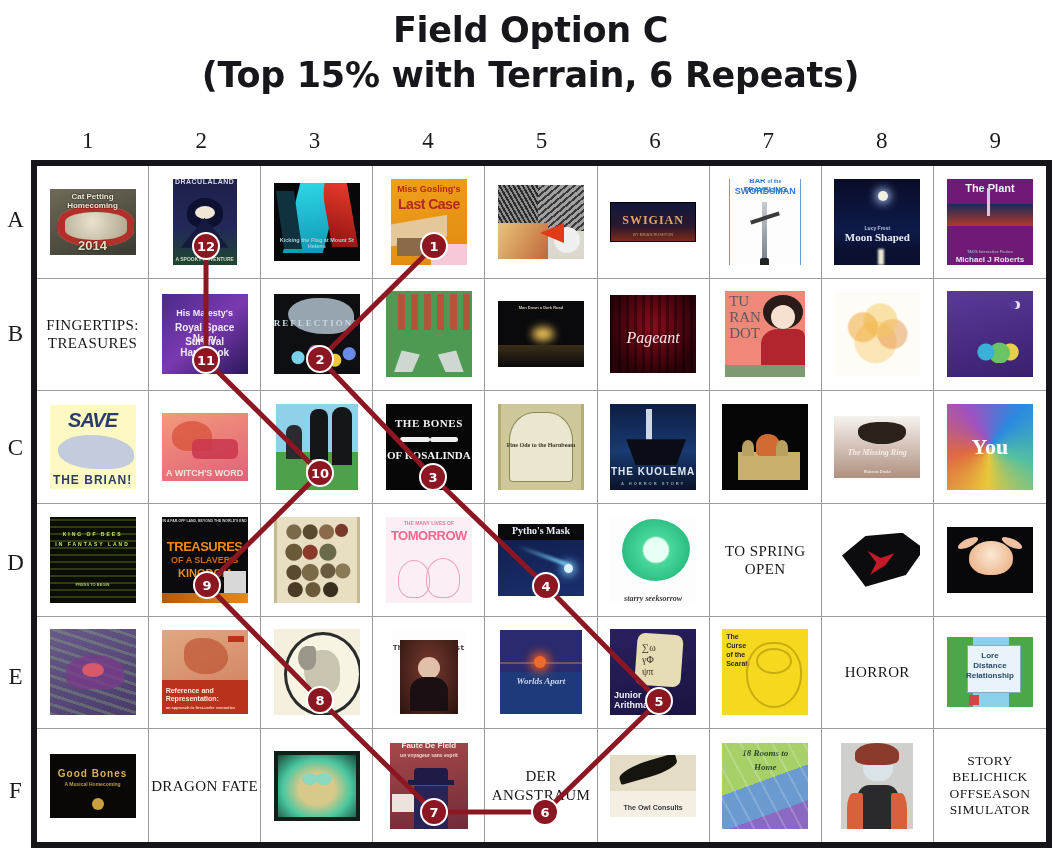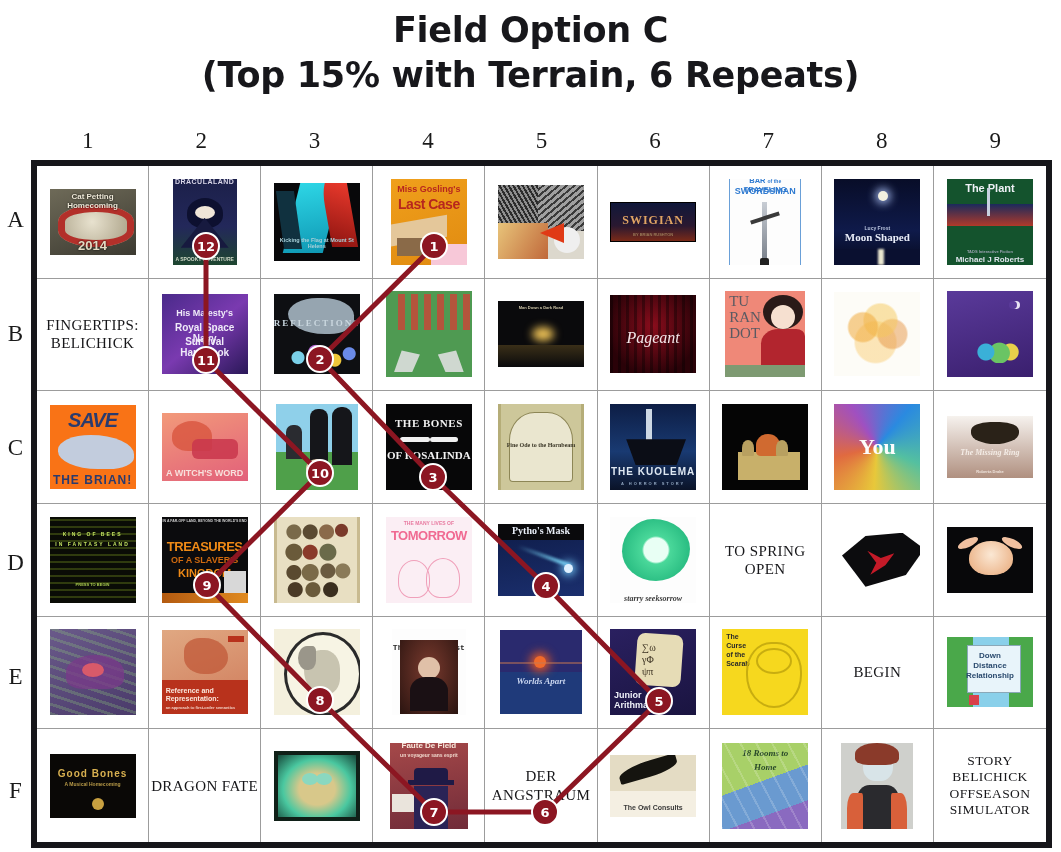--- a/index.html
+++ b/index.html
@@ -174,31 +174,31 @@
           <div style="position:absolute;left:44px;top:12px;width:10px;height:10px;border-radius:50%;background:#f2f0e0;box-shadow:0 0 9px 3px #93a6d8"></div>
           <div class="cap" style="top:46px;font-size:5px;color:#b9c4de">Lucy Frost</div>
           <div class="cap" style="top:52px;font-size:11px;color:#e8ecf8;font-family:'Liberation Serif',serif">Moon Shaped</div>
           <div style="position:absolute;left:0;bottom:0;width:100%;height:16px;background:#0a1030"></div>
           <div style="position:absolute;left:44px;bottom:0;width:6px;height:16px;background:#e9e6cf;filter:blur(1px)"></div>
           </div>
         </div>
       </div>
       <div class="cell">
         <div class="thumb" title="The Plant - Michael J Roberts">
-          <div style="width:96px;height:92px;background:#14532d;position:relative;overflow:hidden">
+          <div style="width:96px;height:92px;background:#701a75;position:relative;overflow:hidden">
           <div class="cap" style="top:6px;font-size:11px;color:#eef1f6">The Plant</div>
           <div style="position:absolute;left:0;top:28px;width:100%;height:22px;background:linear-gradient(180deg,#1b2a5c,#b03a2a)"></div>
           <div style="position:absolute;left:40px;top:12px;width:3px;height:28px;background:#c8d0e0"></div>
           <div class="cap" style="bottom:14px;font-size:4px;color:#9aa2b0">TADS Interactive Fiction</div>
           <div class="cap" style="bottom:4px;font-size:8px;color:#dfe4ec">Michael J Roberts</div>
           </div>
         </div>
       </div>
       <div class="cell">
-        <div class="tl">FINGERTIPS: BELICHICK</div>
+        <div class="tl">FINGERTIPS: TREASURES</div>
       </div>
       <div class="cell">
         <div class="thumb" title="His Majesty's Royal Space Navy Survival Handbook">
           <div style="width:98px;height:80px;background:linear-gradient(140deg,#4a2a8a,#7a3ab0 50%,#2a1858);position:relative;overflow:hidden">
           <div class="cap" style="top:14px;font-size:9px;color:#efeaf8">His Majesty's</div>
           <div class="cap" style="top:28px;font-size:10px;color:#efeaf8">Royal Space Navy</div>
           <div class="cap" style="top:42px;font-size:10px;color:#efeaf8">Survival Handbook</div>
           </div>
         </div>
       </div>
@@ -263,21 +263,21 @@
       <div class="cell">
         <div class="thumb" title="Purple Lotus">
           <div style="width:94px;height:86px;background:linear-gradient(165deg,#5a3a9a,#3a1f6e);position:relative;overflow:hidden">
           <div style="position:absolute;right:16px;top:10px;width:8px;height:8px;border-radius:50%;box-shadow:3px 0 0 #e8e2f4;background:#5a3a9a"></div>
           <div style="position:absolute;left:20px;bottom:14px;width:54px;height:22px;background:radial-gradient(circle at 35% 50%,#3ab0d8 0 8px,transparent 9px),radial-gradient(circle at 60% 55%,#6ac464 0 10px,transparent 11px),radial-gradient(circle at 80% 50%,#e8d04a 0 8px,transparent 9px)"></div>
           </div>
         </div>
       </div>
       <div class="cell">
         <div class="thumb" title="SAVE THE DATE!">
-          <div style="width:98px;height:84px;background:#f97316;position:relative;overflow:hidden">
+          <div style="width:98px;height:84px;background:#fef9c3;position:relative;overflow:hidden">
           <div class="cap" style="top:4px;font-size:20px;color:#2a3b6e;font-style:italic;letter-spacing:-1px">SAVE</div>
           <div style="position:absolute;left:8px;top:30px;width:76px;height:34px;background:#c2ccdd;border-radius:45% 60% 35% 55%"></div>
           <div class="cap" style="bottom:2px;font-size:12px;color:#2a3b6e;letter-spacing:1px">THE  BRIAN!</div>
           </div>
         </div>
       </div>
       <div class="cell">
         <div class="thumb" title="A Witch's Word">
           <div style="width:98px;height:68px;background:linear-gradient(160deg,#f29a7a,#e2607a);position:relative;overflow:hidden">
           <div style="position:absolute;left:10px;top:8px;width:40px;height:30px;background:#d8553f;border-radius:50% 50% 10% 40%;opacity:.8"></div>
@@ -328,32 +328,32 @@
         <div class="thumb" title="Golden Palace">
           <div style="width:94px;height:86px;background:#050505;position:relative;overflow:hidden">
           <div style="position:absolute;left:16px;bottom:10px;width:62px;height:28px;background:#c8b06a"></div>
           <div style="position:absolute;left:34px;bottom:34px;width:24px;height:22px;background:#d06a30;border-radius:50% 50% 20% 20%"></div>
           <div style="position:absolute;left:20px;bottom:34px;width:12px;height:16px;background:#b8a060;border-radius:50% 50% 10% 10%"></div>
           <div style="position:absolute;right:20px;bottom:34px;width:12px;height:16px;background:#b8a060;border-radius:50% 50% 10% 10%"></div>
           </div>
         </div>
       </div>
       <div class="cell">
-        <div class="thumb" title="You">
-          <div style="width:94px;height:86px;background:conic-gradient(from 40deg,#2a8ae0,#54c0a0,#e8c83a,#e06a40,#a050c0,#2a8ae0);position:relative;overflow:hidden">
-          <div class="cap" style="top:30px;font-size:22px;color:#fdfdfd;font-family:'Liberation Serif',serif">You</div>
-          </div>
-        </div>
-      </div>
-      <div class="cell">
         <div class="thumb" title="The Missing Ring">
           <div style="width:96px;height:62px;background:linear-gradient(180deg,#f6f2ee,#b09080);position:relative;overflow:hidden">
           <div style="position:absolute;left:24px;top:6px;width:48px;height:22px;background:#2a2218;border-radius:40% 40% 50% 50%"></div>
           <div class="cap" style="top:32px;font-size:8px;color:#f4ece6;font-family:'Liberation Serif',serif;font-style:italic">The Missing Ring</div>
           <div class="cap" style="bottom:4px;font-size:4px;color:#efe4dc">Roberta Drake</div>
+          </div>
+        </div>
+      </div>
+      <div class="cell">
+        <div class="thumb" title="You">
+          <div style="width:94px;height:86px;background:conic-gradient(from 40deg,#2a8ae0,#54c0a0,#e8c83a,#e06a40,#a050c0,#2a8ae0);position:relative;overflow:hidden">
+          <div class="cap" style="top:30px;font-size:22px;color:#fdfdfd;font-family:'Liberation Serif',serif">You</div>
           </div>
         </div>
       </div>
       <div class="cell">
         <div class="thumb" title="King of Bees in Fantasy Land">
           <div style="width:96px;height:90px;background:#0a0c06;position:relative;overflow:hidden">
           <div style="position:absolute;inset:0;background:repeating-linear-gradient(0deg,rgba(160,200,40,.25) 0 2px,transparent 2px 7px)"></div>
           <div class="cap" style="top:16px;font-size:5px;color:#c0e060;letter-spacing:2px">KING OF BEES</div>
           <div class="cap" style="top:26px;font-size:5px;color:#c0e060;letter-spacing:2px">IN FANTASY LAND</div>
           <div class="cap" style="bottom:18px;font-size:4px;color:#a8c850">PRESS TO BEGIN</div>
@@ -503,29 +503,29 @@
       <div class="cell">
         <div class="thumb" title="The Curse of the Scarab">
           <div style="width:90px;height:88px;background:#f6d81e;position:relative;overflow:hidden">
           <div class="cap" style="top:4px;font-size:7px;color:#2a2a2a;text-align:left;padding-left:4px;line-height:9px">The<br>Curse<br>of the<br>Scarab</div>
           <div style="position:absolute;right:6px;top:14px;width:52px;height:62px;border:2px solid #c8ad10;border-radius:45% 45% 50% 50%"></div>
           <div style="position:absolute;right:16px;top:20px;width:32px;height:22px;border:2px solid #c8ad10;border-radius:50%"></div>
           </div>
         </div>
       </div>
       <div class="cell">
-        <div class="tl">BEGIN</div>
+        <div class="tl">HORROR</div>
       </div>
       <div class="cell">
         <div class="thumb" title="Lore Distance Relationship">
           <div style="width:90px;height:70px;background:#8ad0ea;position:relative;overflow:hidden">
           <div style="position:absolute;left:0;top:0;width:26px;height:70px;background:#4aa84a"></div>
           <div style="position:absolute;right:0;top:0;width:24px;height:70px;background:#4aa84a"></div>
           <div style="position:absolute;left:20px;top:8px;width:52px;height:46px;background:#e8f4fa;border:1px solid #8aa8b8"></div>
-          <div class="cap" style="top:14px;font-size:8px;color:#2a4a6e">Down</div>
+          <div class="cap" style="top:14px;font-size:8px;color:#2a4a6e">Lore</div>
           <div class="cap" style="top:24px;font-size:8px;color:#2a4a6e">Distance</div>
           <div class="cap" style="top:34px;font-size:8px;color:#2a4a6e">Relationship</div>
           <div style="position:absolute;left:22px;bottom:2px;width:10px;height:10px;background:#d8404a"></div>
           </div>
         </div>
       </div>
       <div class="cell">
         <div class="thumb" title="Good Bones - A Musical Homecoming">
           <div style="width:96px;height:64px;background:#0a0806;position:relative;overflow:hidden">
           <div class="cap" style="top:14px;font-size:10px;color:#d8b050;letter-spacing:1px">Good  Bones</div>

